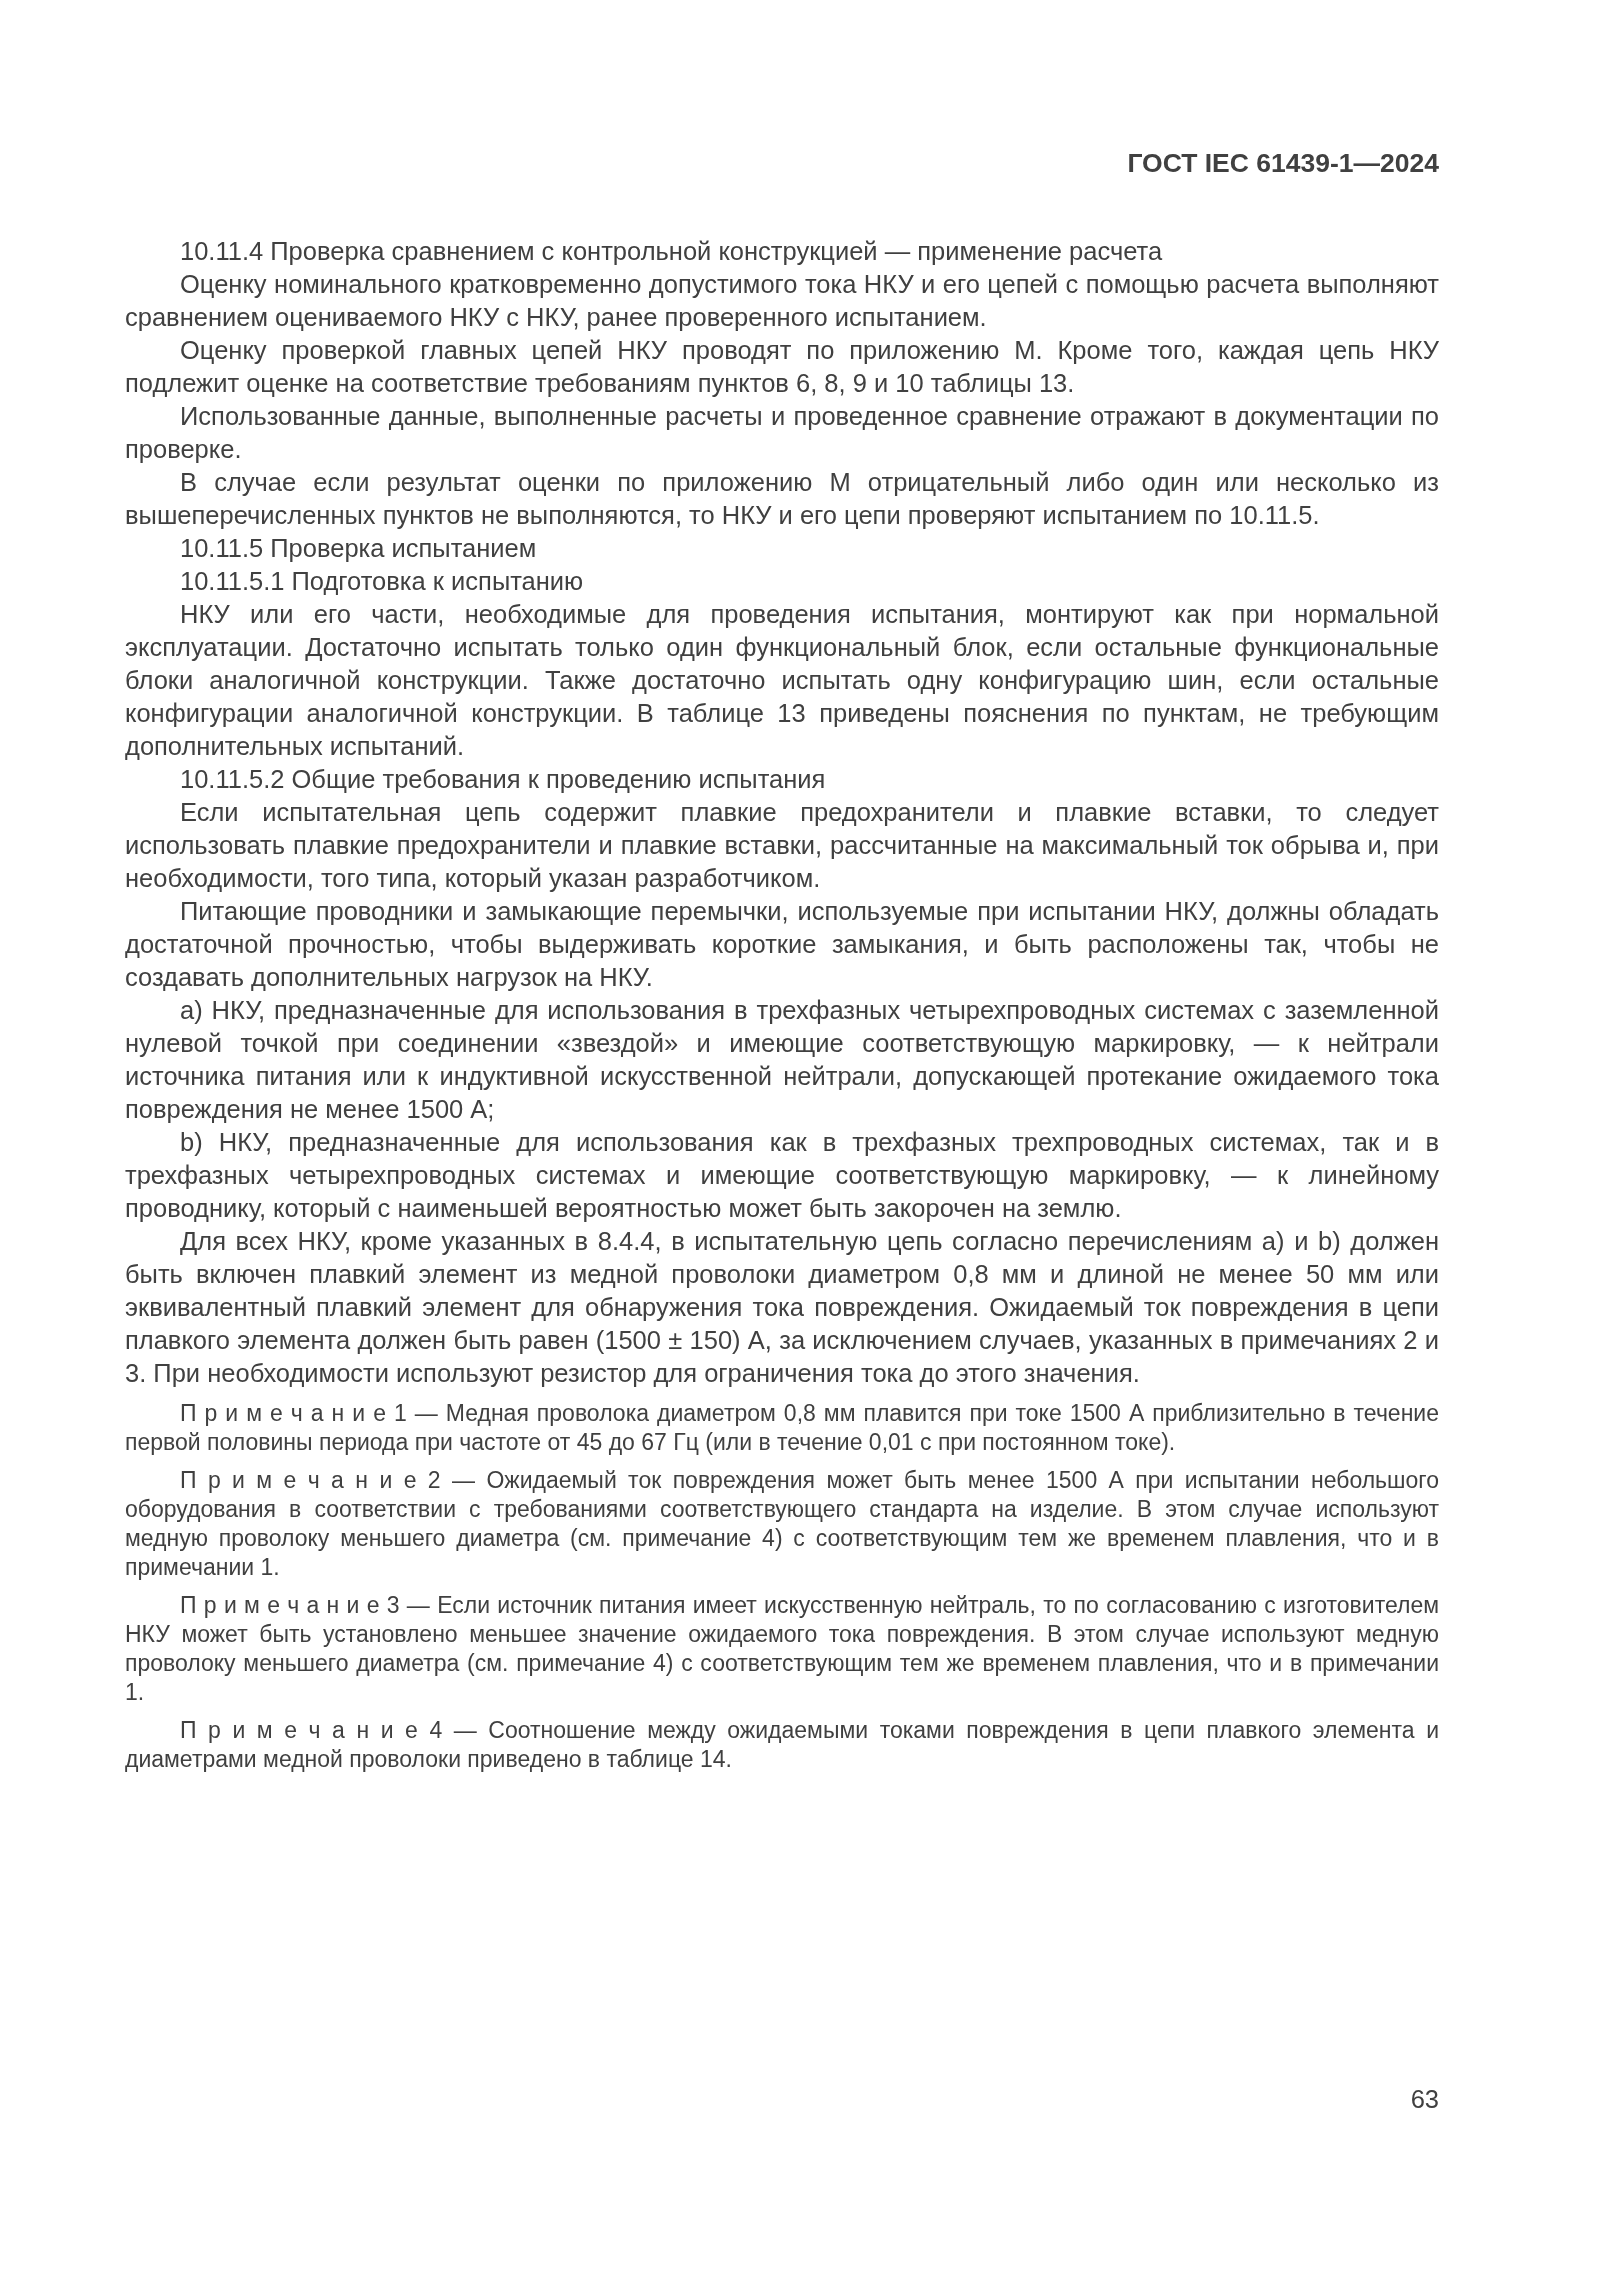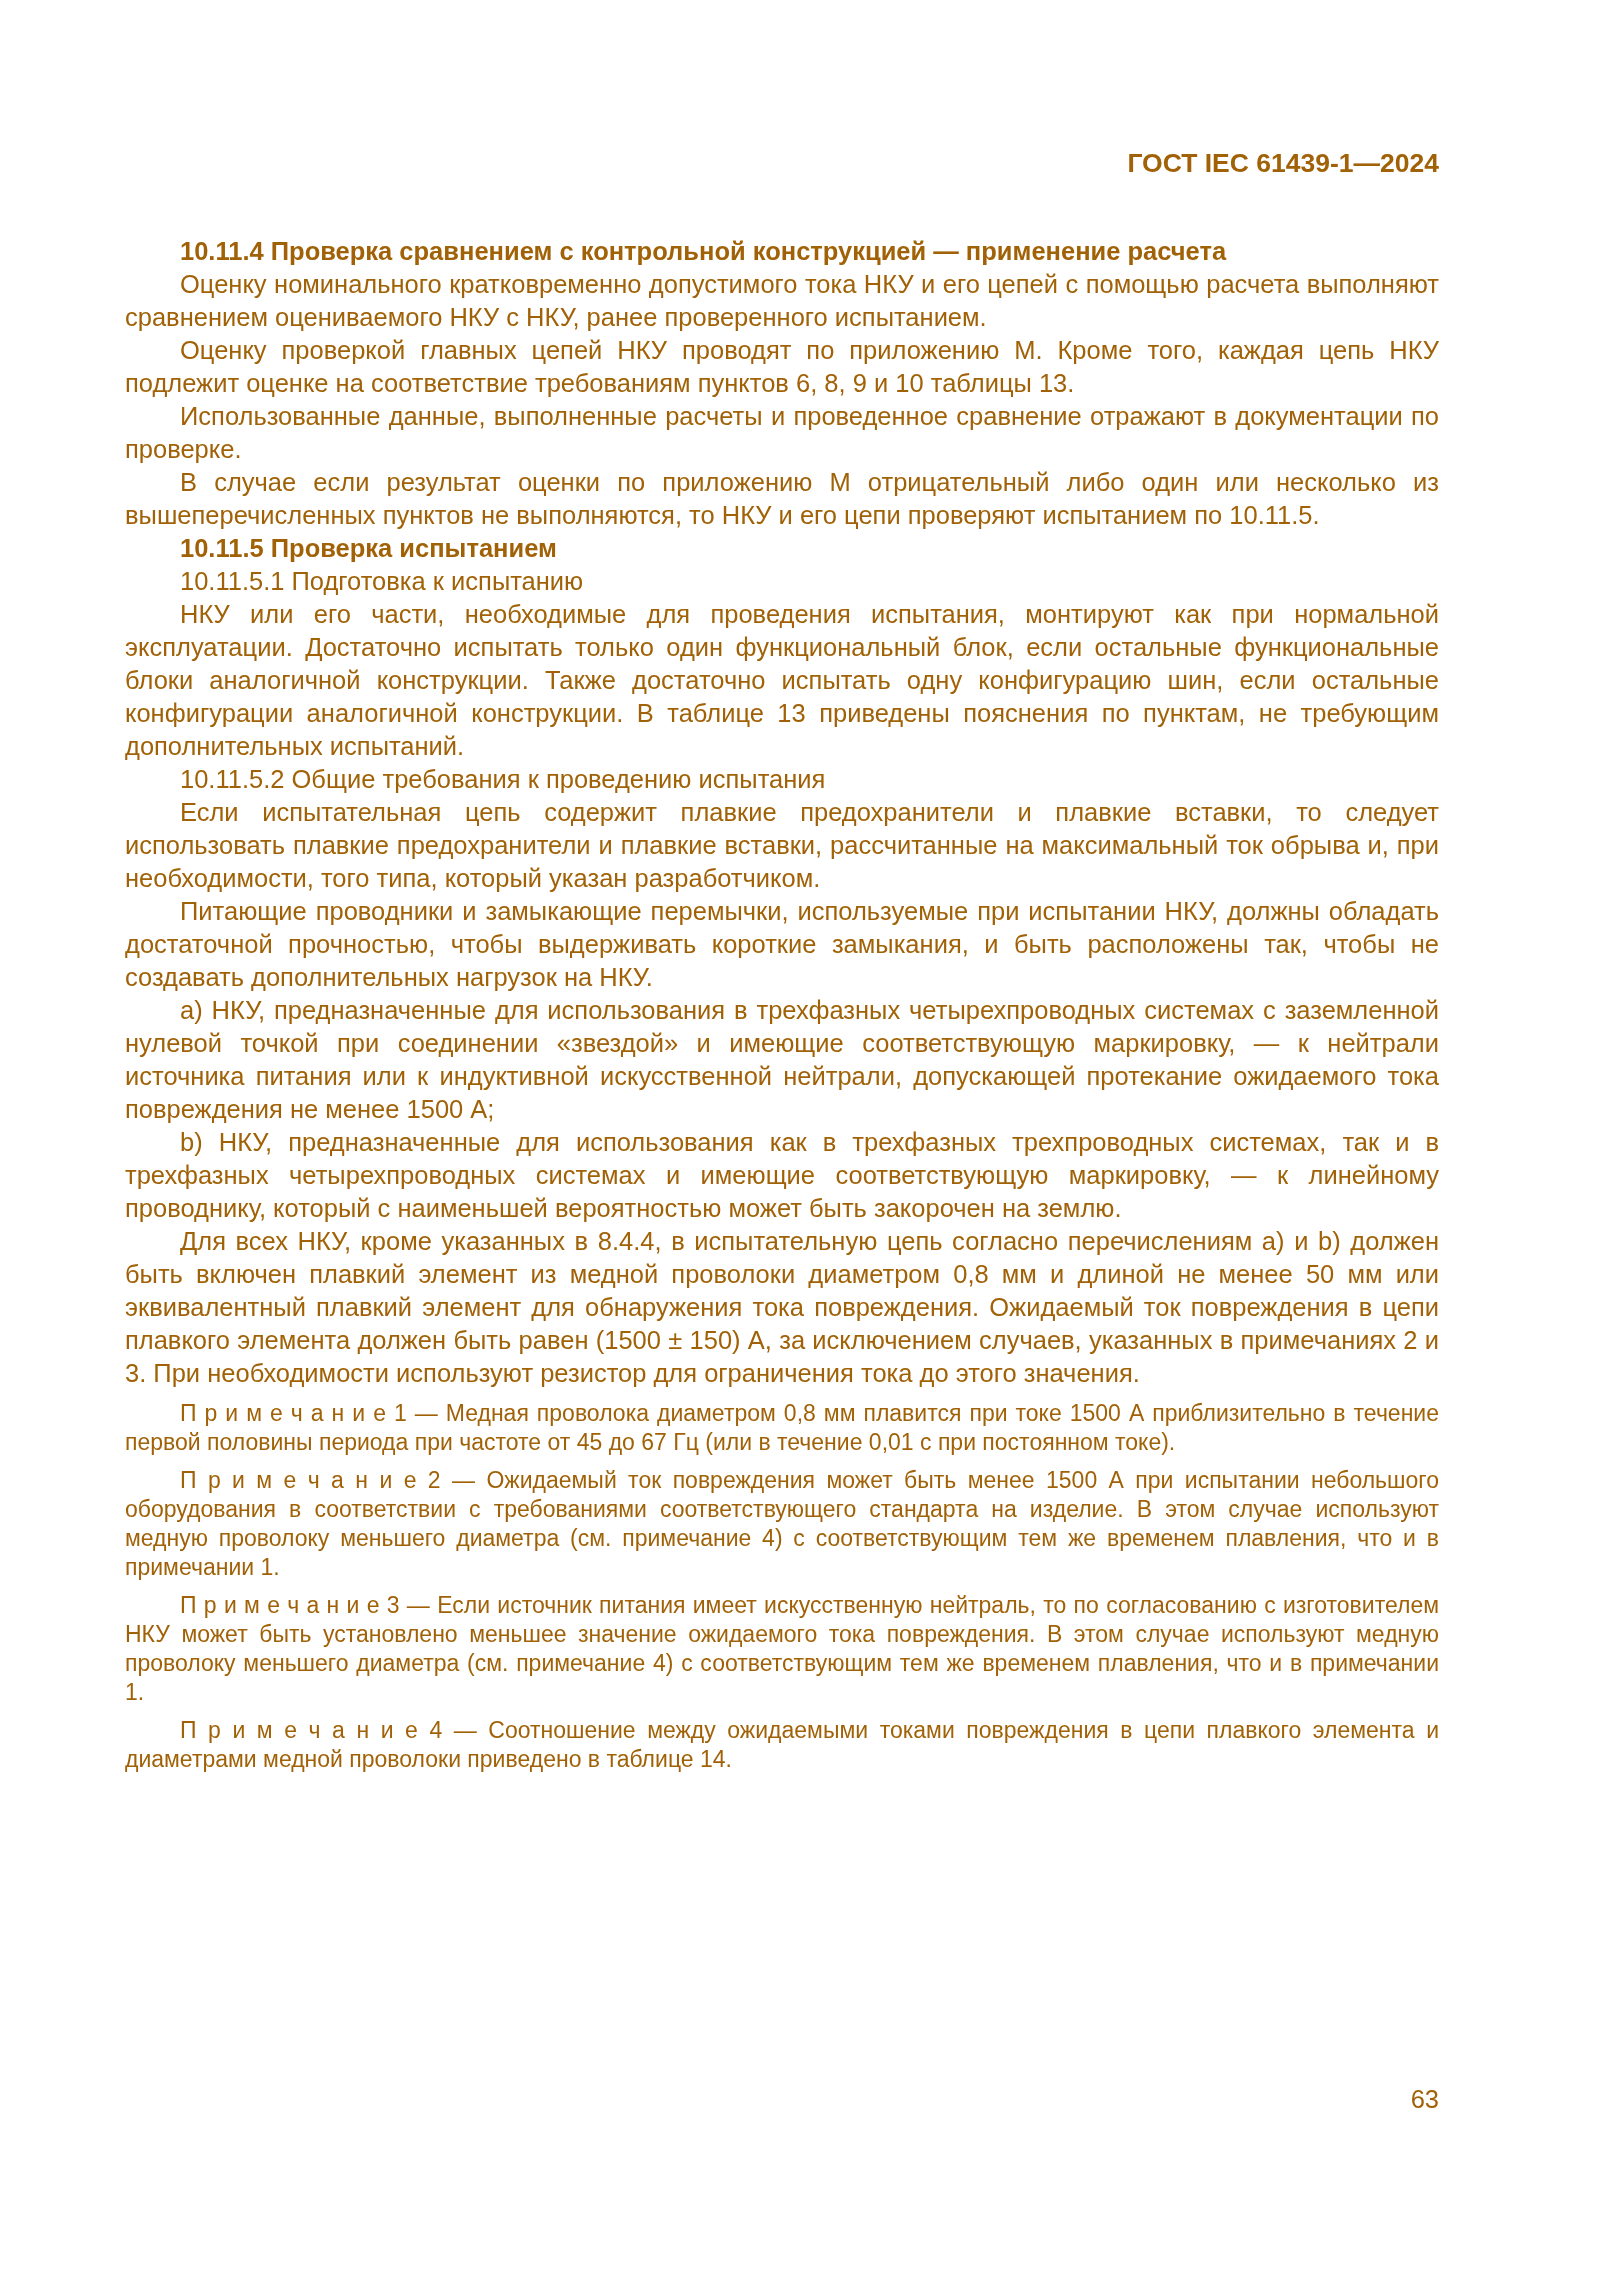--- a/index.html
+++ b/index.html
@@ -8,40 +8,40 @@
     background: #ffffff;
   }
   .page {
     position: relative;
     width: 1621px;
     height: 2293px;
     margin: 0 auto;
     background: #ffffff;
     box-sizing: border-box;
     padding: 147px 182px 0 125px;
-    color: #a16207;
+    color: #404040;
     font-family: "Liberation Sans", sans-serif;
     overflow: hidden;
   }
   .doc-header {
     text-align: right;
     font-weight: bold;
     font-size: 26.5px;
     line-height: 33px;
     margin-bottom: 55px;
   }
   .content p {
     margin: 0;
     font-size: 25.5px;
     line-height: 33px;
     text-align: justify;
     text-indent: 55px;
   }
   .content p.heading {
-    font-weight: bold;
+    font-weight: normal;
   }
   .content p.subheading {
     font-weight: normal;
   }
   .content p.note {
     font-size: 23px;
     line-height: 29px;
     margin-top: 9px;
   }
   .page-footer {

